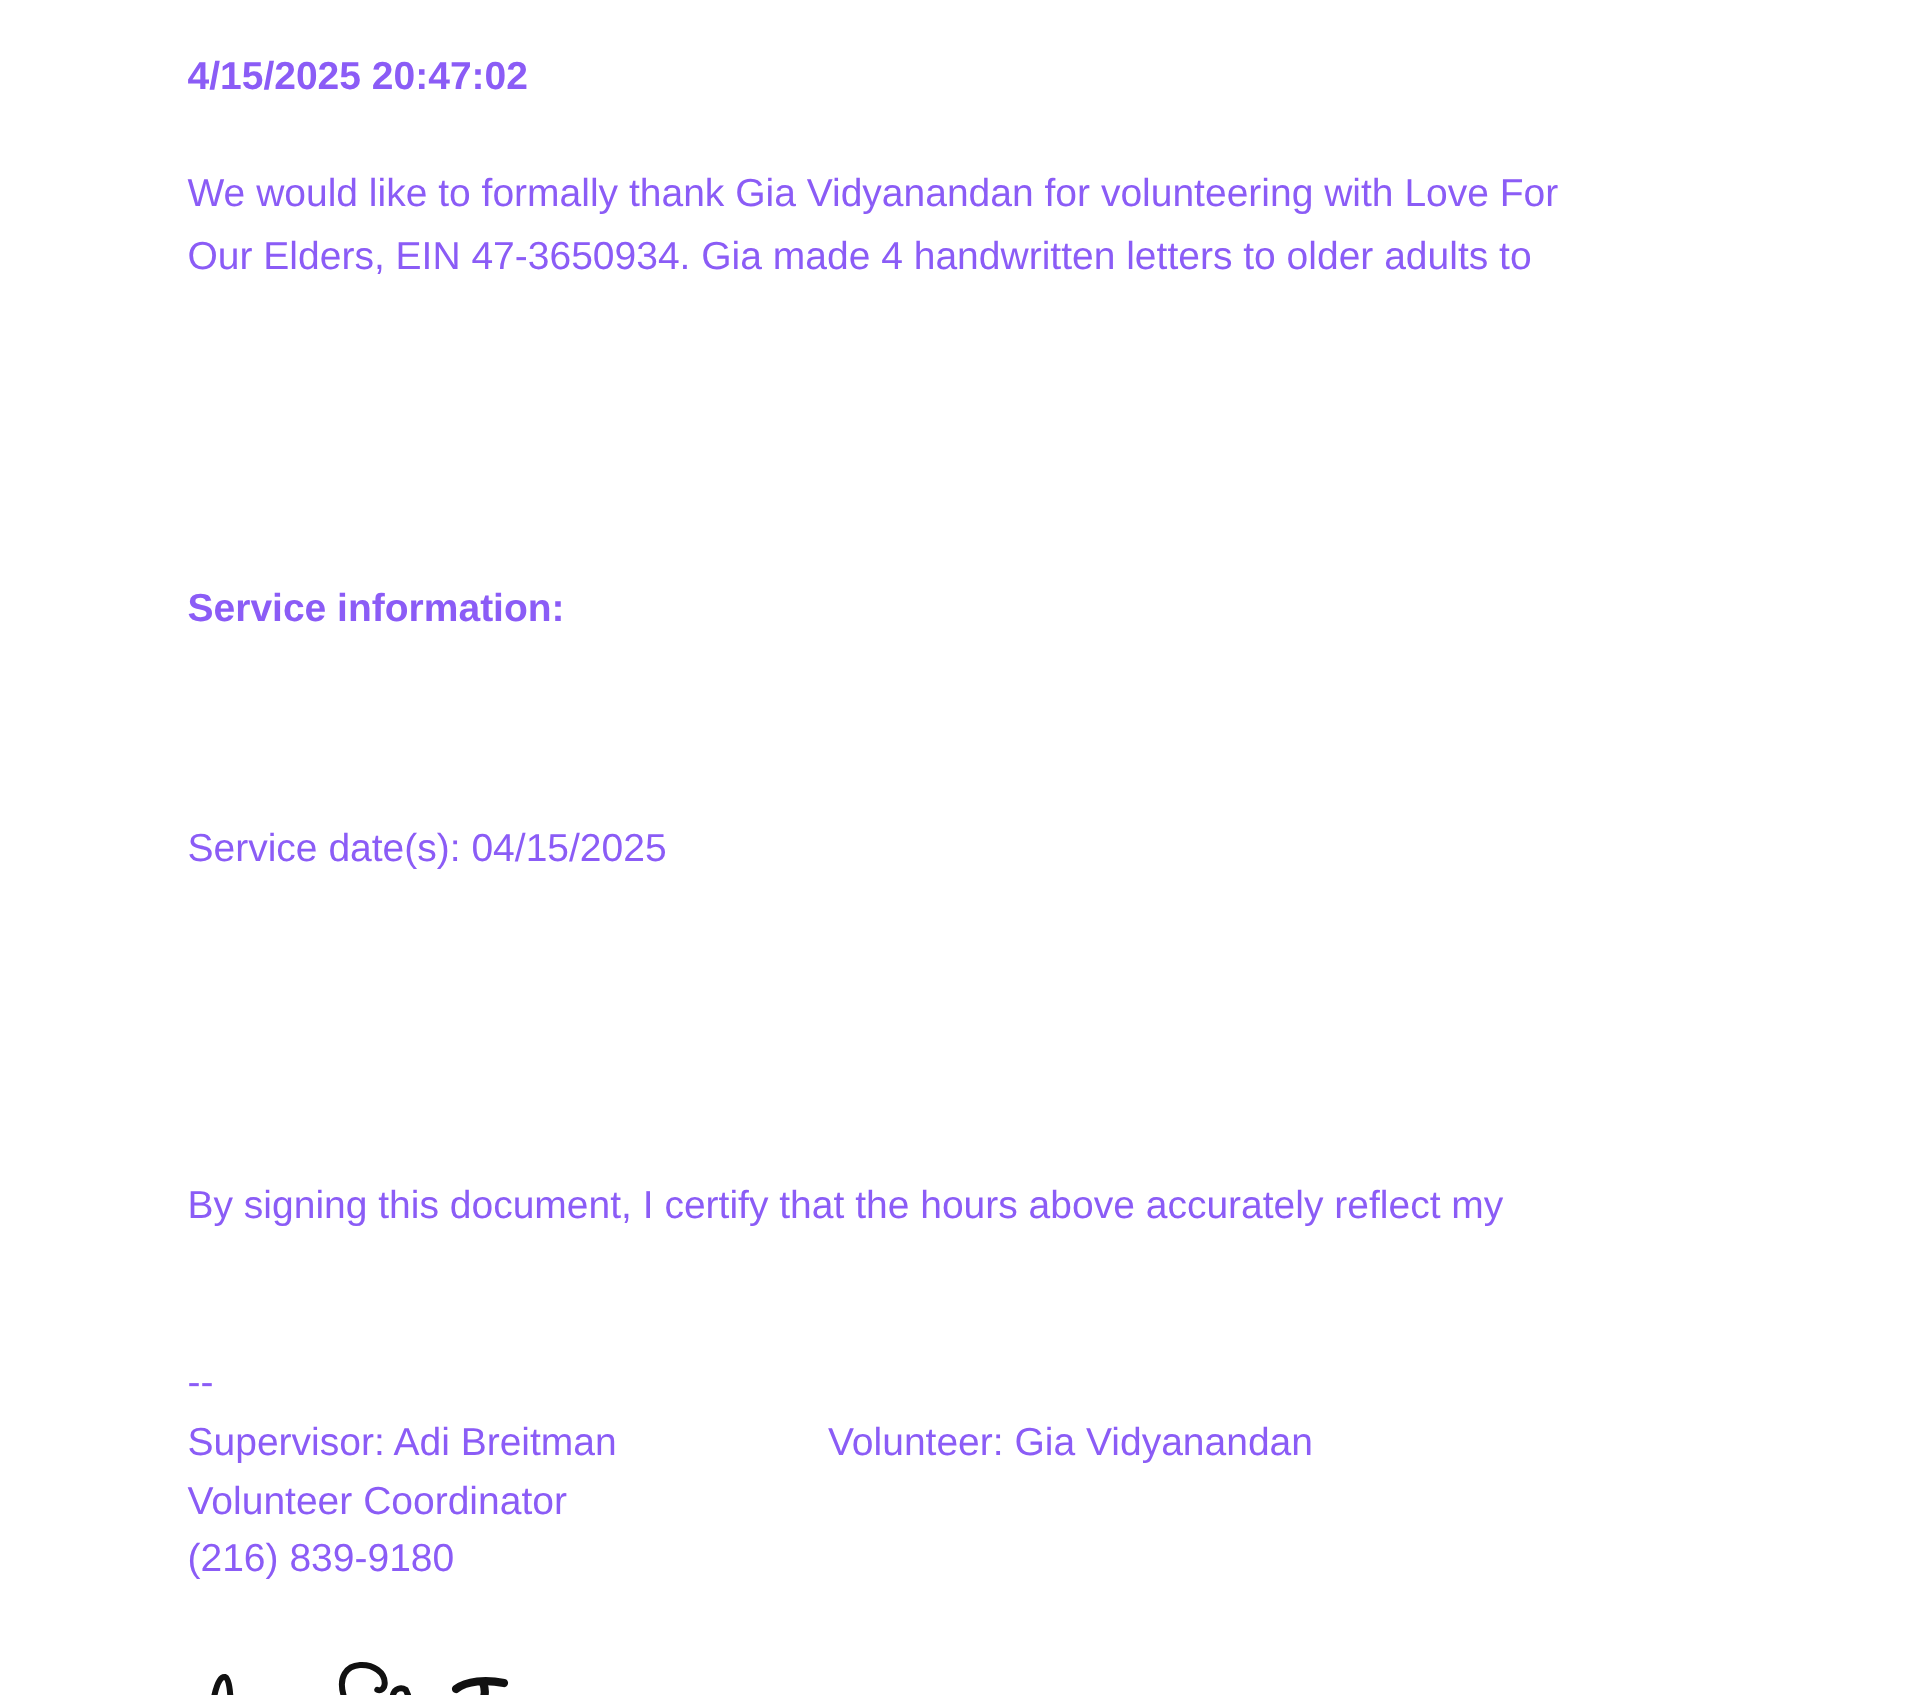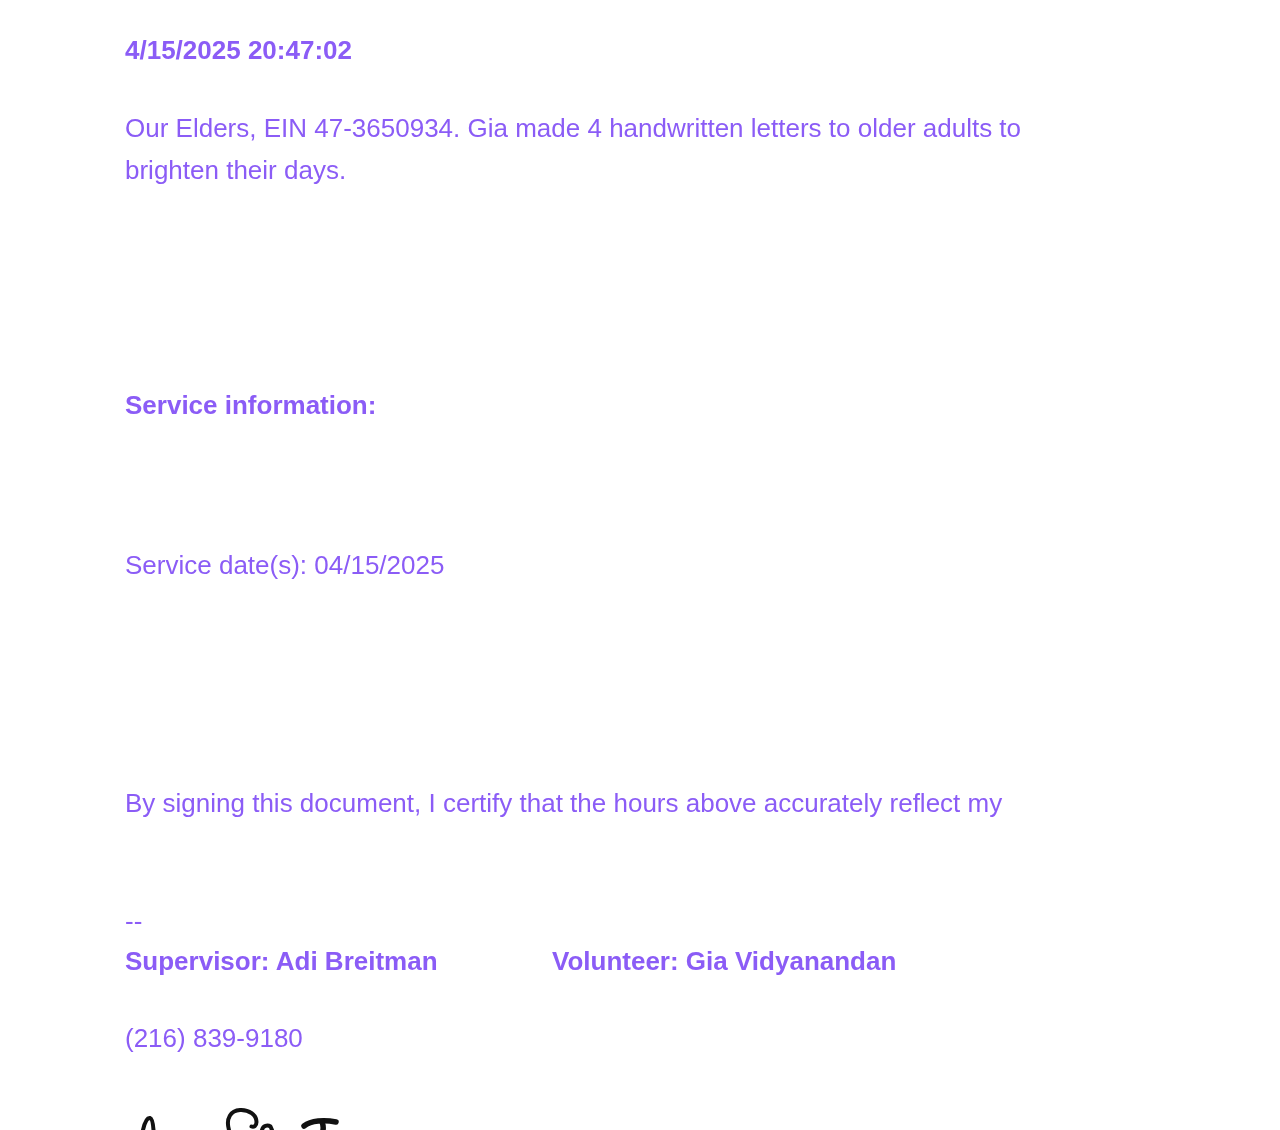--- a/index.html
+++ b/index.html
@@ -31,21 +31,21 @@
   .bold { font-weight: bold; }
 
   .ts          { top: 29px;  font-weight: bold; }
   .p-thanks    { top: 107px; }
   .p-questions { top: 265px; }
   .svc-head    { top: 384px; font-weight: bold; text-align: center; }
   .svc-hours   { top: 465px; }
   .svc-dates   { top: 544px; }
   .p-cert      { top: 782px; }
   .sig-divider { top: 900px; }
-  .sig-names   { top: 940px; font-weight: bold; }
+  .sig-names   { top: 940px; font-weight: normal; }
   .sig-title   { top: 979px; }
   .sig-phone   { top: 1017px; }
 
   .supervisor-col {
     display: inline-block;
     width: 427px;
   }
   .signature-wrap {
     position: absolute;
     left: 125px;
@@ -62,38 +62,39 @@
   }
 </style>
 </head>
 <body>
 
 <div class="page">
 
   <div class="block ts">4/15/2025 20:47:02</div>
 
   <div class="block p-thanks">
+    <div>We would like to formally thank Gia Vidyanandan for volunteering with Love For</div>
     <div>Our Elders, EIN 47-3650934. Gia made 4 handwritten letters to older adults to</div>
-    <div>brighten their days.</div>
   </div>
 
 
   <div class="block svc-head">Service information:</div>
 
 
   <div class="block svc-dates">Service date(s): 04/15/2025</div>
 
   <div class="block p-cert">
     <div>By signing this document, I certify that the hours above accurately reflect my</div>
   </div>
 
   <div class="block sig-divider">--</div>
 
   <div class="block sig-names"><span class="supervisor-col">Supervisor: Adi Breitman</span><span>Volunteer: Gia Vidyanandan</span></div>
 
+  <div class="block sig-title">Volunteer Coordinator</div>
 
   <div class="block sig-phone">(216) 839-9180</div>
 
   <div class="signature-wrap">
     <svg width="260" height="35" viewBox="0 0 260 35">
       <path d="M18,35 C20,26 22.5,22.5 25,23 C27,23.5 28,28 28.5,35" stroke-width="4"></path>
       <path d="M104,35 C100.5,23 106,15.5 115,15 C124,14.5 131.5,20 131.5,27 C131.5,30.5 129,32.5 126.5,31.5" stroke-width="4"></path>
       <path d="M137,35 C138,30.5 142.5,29.5 145.5,31.5 L147,35" stroke-width="4"></path>
       <path d="M179,31 C186,25.5 199,24.5 211,27" stroke-width="5.5"></path>
       <path d="M197,26.5 C198,29.5 198.5,32.5 198,35" stroke-width="5.5"></path>

